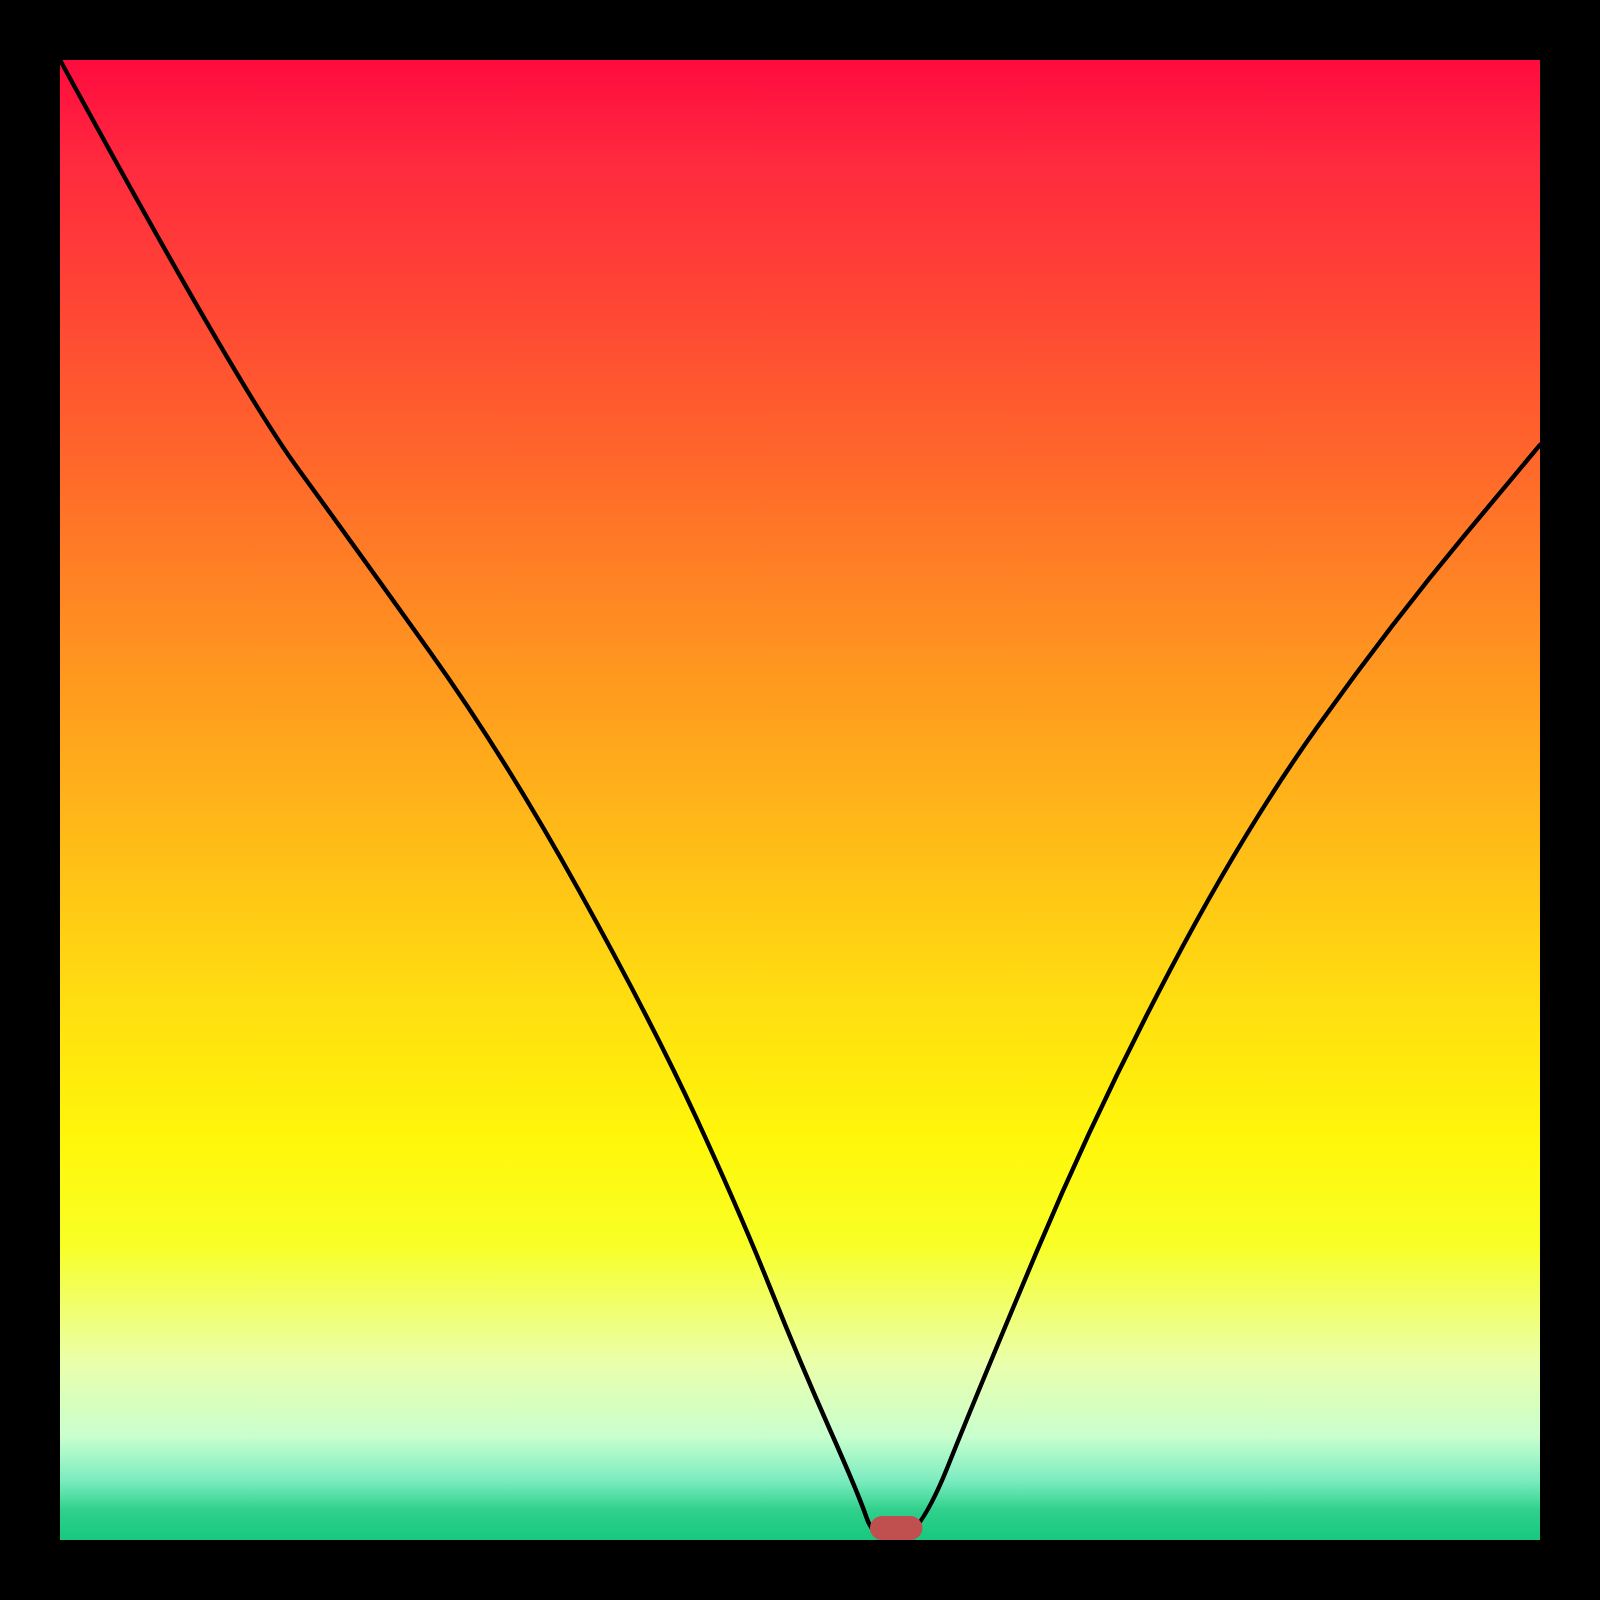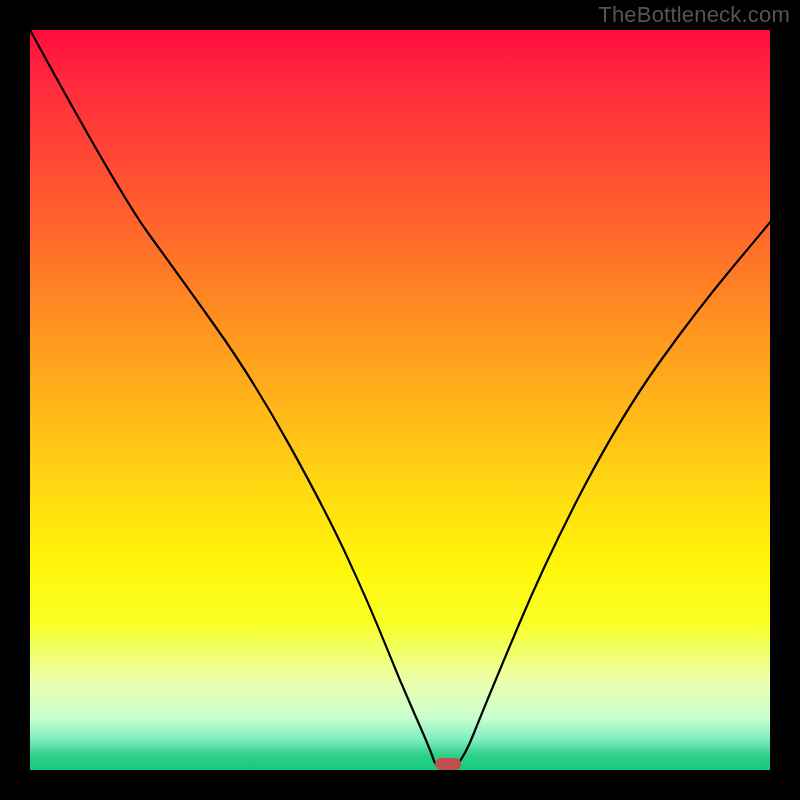--- a/index.html
+++ b/index.html
@@ -67,21 +67,20 @@
   }
   .marker {
     fill: #c05050;
     stroke: none;
   }
 </style>
 </head>
 <body>
 
 <div class="frame">
-  <div class="watermark">TheBottleneck.com</div>
 
   <div class="plot-area">
     <svg class="curve-svg" viewBox="0 0 740 740" preserveAspectRatio="none">
       <path id="curve-path" class="curve-path" d="M 0.0 0.0 Q 88.8 162.8 118.4 203.5 Q 148.0 244.2 185.0 296.0 Q 222.0 347.8 259.0 414.4 Q 296.0 481.0 318.2 529.1 Q 340.4 577.2 355.2 614.2 Q 370.0 651.2 384.8 684.5 Q 399.6 717.8 403.3 728.9 Q 407.0 740.0 418.1 740.0 Q 429.2 740.0 444.0 703.0 Q 458.8 666.0 488.4 595.7 Q 518.0 525.4 555.0 455.1 Q 592.0 384.8 629.0 333.0 Q 666.0 281.2 703.0 236.8 T 740.0 192.4"></path>
       <rect id="marker-rect" class="marker" x="405.0" y="728.0" width="26.2" height="12.0" rx="6.0" ry="6.0" fill="#c05050"></rect>
     </svg>
   </div>
 </div>
 
 </body></html>

